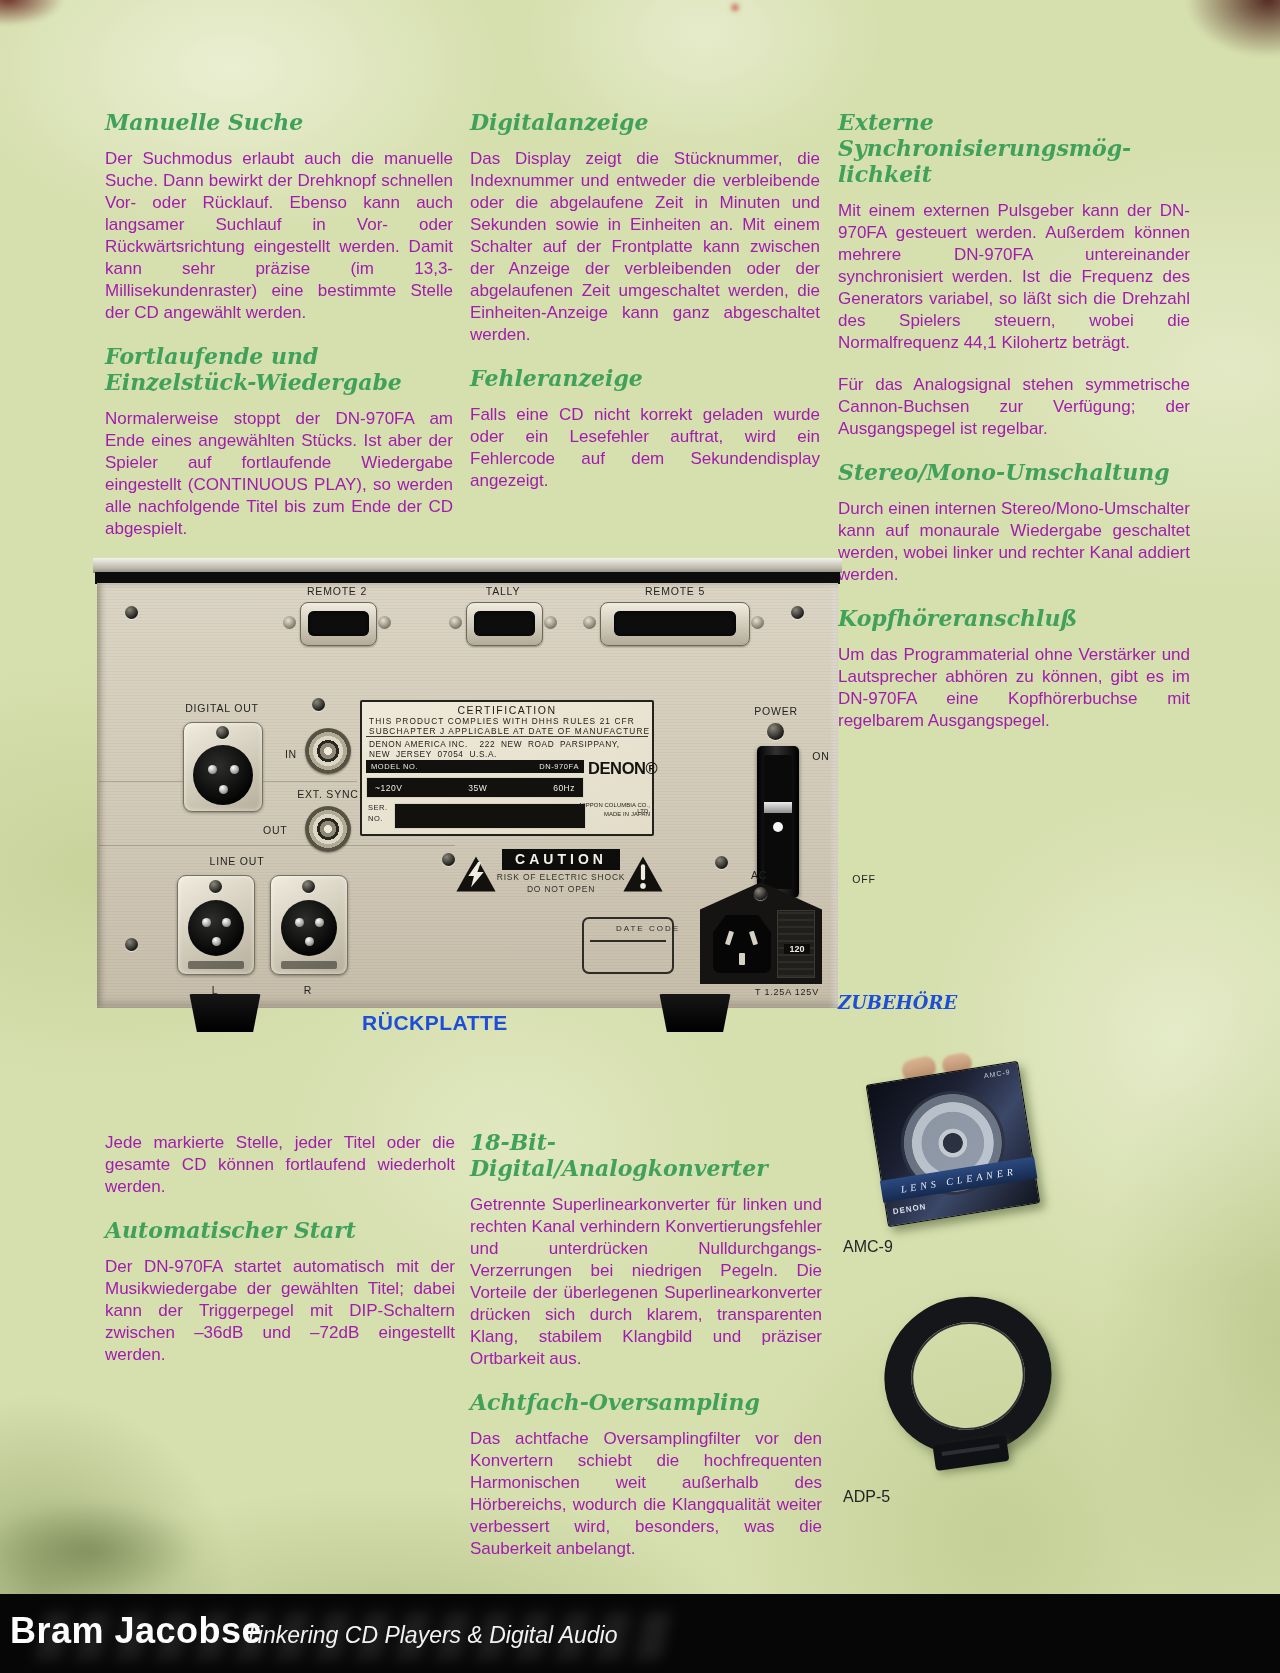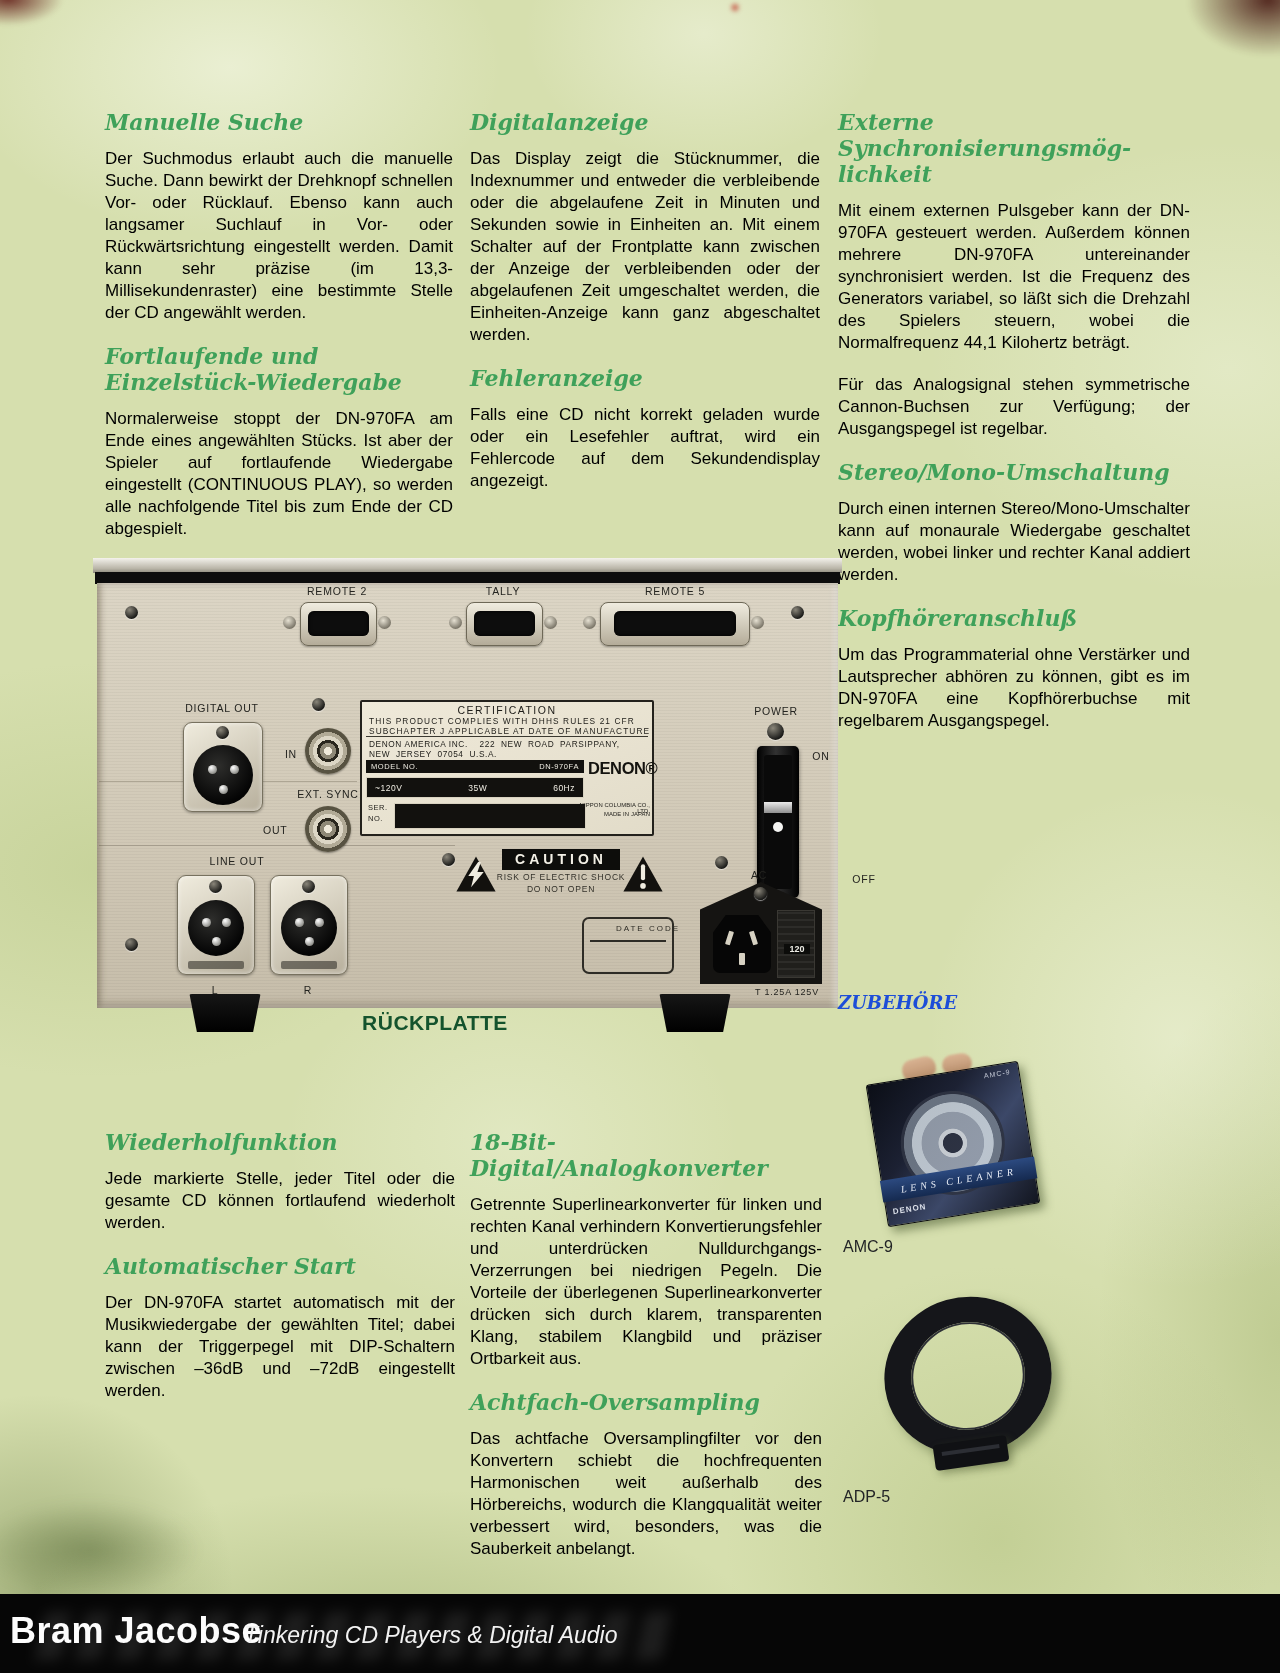--- a/index.html
+++ b/index.html
@@ -15,21 +15,21 @@
     radial-gradient(ellipse 520px 320px at 8% 52%, rgba(166,184,112,.30), transparent 65%),
     radial-gradient(ellipse 600px 260px at 30% 99%, rgba(132,152,84,.40), transparent 65%),
     radial-gradient(ellipse 300px 300px at 3% 95%, rgba(96,116,58,.45), transparent 65%),
     radial-gradient(ellipse 420px 420px at 78% 92%, rgba(160,178,104,.35), transparent 65%),
     radial-gradient(ellipse 260px 520px at 100% 80%, rgba(150,168,96,.35), transparent 70%);}
   .blob{position:absolute;pointer-events:none;filter:blur(6px);}
   
   .col{position:absolute;}
   h2.sec{font-family:"DejaVu Serif","Liberation Serif",serif;font-style:italic;font-weight:bold;
          color:#3fa15a;font-size:22px;line-height:1.18;margin:10px 0 6px 0;}
-  p.body{font-size:17px;line-height:22px;color:#000000;text-align:justify;margin:12px 0 20px 0;}
+  p.body{font-size:17px;line-height:22px;color:#a21caf;text-align:justify;margin:12px 0 20px 0;}
   
   .panel{position:absolute;left:97px;top:558px;width:741px;height:450px;}
   .panel .lip{position:absolute;left:-4px;top:0;width:749px;height:15px;
       background:linear-gradient(180deg,#f4f2ec,#b9b5a8 70%,#8d897c);}
   .panel .gap{position:absolute;left:-2px;top:14px;width:745px;height:12px;background:#0c0c0c;}
   .panel .face{position:absolute;left:0;top:25px;width:741px;height:425px;
       background:linear-gradient(180deg,#dcd5c5,#d2cab8 55%,#c6bdaa);
       box-shadow:inset 3px 0 6px rgba(120,110,90,.5), inset -4px 0 6px rgba(255,255,255,.55), inset 0 -4px 8px rgba(110,100,80,.45);}
   .panel .face:after{content:"";position:absolute;inset:0;
       background:repeating-linear-gradient(0deg, rgba(0,0,0,.035) 0 1px, transparent 1px 3px);}
@@ -86,21 +86,21 @@
       clip-path:polygon(50% 0,100% 27%,100% 100%,0 100%,0 27%);}
   .iec{position:absolute;left:13px;top:33px;width:58px;height:58px;background:#060606;border-radius:7px;
       clip-path:polygon(22% 0,78% 0,100% 30%,100% 100%,0 100%,0 30%);}
   .iecpin{position:absolute;background:#d6d1c2;border-radius:1px;}
   .fuse{position:absolute;right:7px;top:28px;width:36px;height:66px;background:#201f1c;border:1px solid #3a3833;
       background-image:repeating-linear-gradient(0deg, rgba(255,255,255,.06) 0 2px, transparent 2px 7px);}
   .v120{position:absolute;right:12px;top:62px;width:26px;text-align:center;font-size:9px;font-weight:bold;color:#ecebe4;background:#0c0c0a;}
   .foot{position:absolute;top:436px;width:74px;height:38px;background:linear-gradient(180deg,#161616,#000);
       clip-path:polygon(2% 0,98% 0,88% 100%,12% 100%);border-radius:4px;}
   .caption{position:absolute;left:340px;top:1011px;width:190px;text-align:center;font-weight:bold;
-      font-size:21px;letter-spacing:.5px;color:#14532d;}
+      font-size:21px;letter-spacing:.5px;color:#1d4ed8;}
   
   .zub{position:absolute;left:838px;top:992px;font-family:"DejaVu Serif","Liberation Serif",serif;
       font-style:italic;font-weight:bold;font-size:18px;color:#1d4ed8;}
   .acclabel{position:absolute;font-size:16px;color:#222426;}
   .amc{position:absolute;left:868px;top:1062px;width:180px;height:168px;}
   .amc .case{position:absolute;left:8px;top:10px;width:152px;height:142px;transform:rotate(-9deg);
       background:linear-gradient(135deg,#0b0e16,#1c2133 35%,#3c4868 62%,#12151f);
       border:1px solid #05060a;border-radius:3px;box-shadow:4px 6px 10px rgba(70,85,45,.55);}
   .amc .cd{position:absolute;left:24px;top:18px;width:104px;height:104px;border-radius:50%;
       background:radial-gradient(circle, #2c3140 0 13%, #d5dade 14% 19%, #9aa3b0 20% 42%, #c9d2da 43% 55%, #717b89 56% 66%, #2e3342 67%);
@@ -336,21 +336,20 @@
   <span class="acclabel" style="left:843px;top:1238px;">AMC-9</span>
 
   <div class="adp">
     <div class="ring"></div>
     <div class="tab"></div>
   </div>
   <span class="acclabel" style="left:843px;top:1488px;">ADP-5</span>
 
   <div class="col" style="left:105px;top:1120px;width:350px;">
     <section>
-      <h2 class="sec">Wiederholfunktion</h2>
       <p class="body">Jede markierte Stelle, jeder Titel oder die gesamte CD können fortlaufend wiederholt werden.</p>
     </section>
     <section>
       <h2 class="sec">Automatischer Start</h2>
       <p class="body">Der DN-970FA startet automatisch mit der Musikwiedergabe der gewählten Titel; dabei kann der Triggerpegel mit DIP-Schaltern zwischen –36dB und –72dB eingestellt werden.</p>
     </section>
   </div>
 
   <div class="col" style="left:470px;top:1120px;width:352px;">
     <section>

